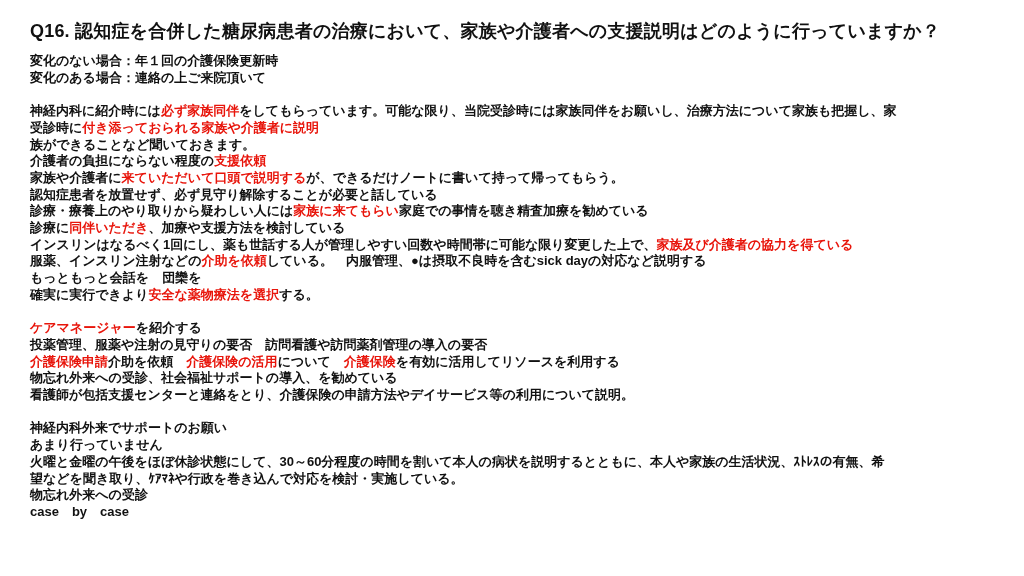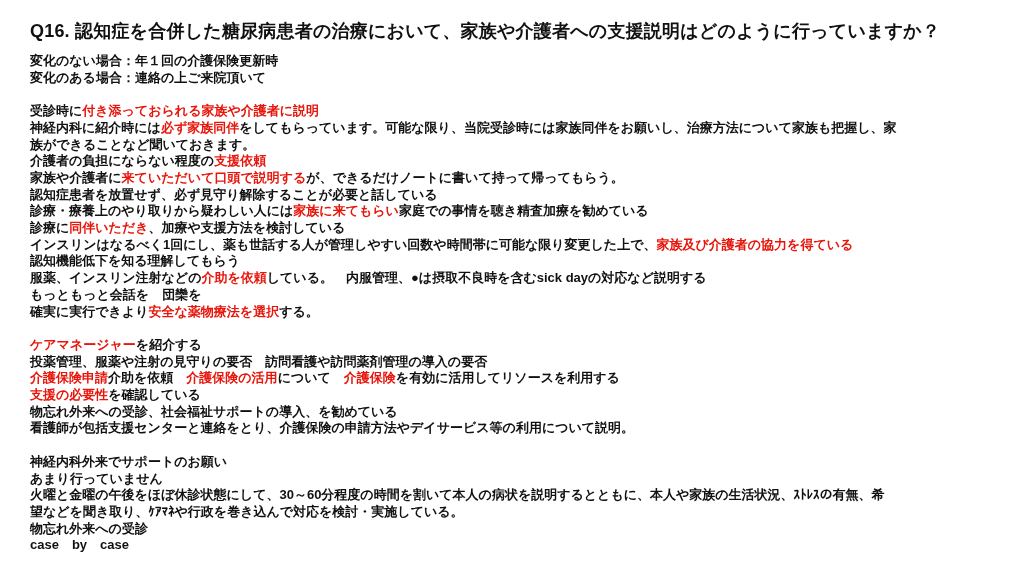--- a/index.html
+++ b/index.html
@@ -45,38 +45,36 @@
 </style>
 </head>
 <body>
 
 <div class="slide">
   <h1 class="title">Q16. 認知症を合併した糖尿病患者の治療において、家族や介護者への支援説明はどのように行っていますか？</h1>
   <div class="body">
       <div class="line"><span>変化のない場合：年１回の介護保険更新時</span></div>
       <div class="line"><span>変化のある場合：連絡の上ご来院頂いて</span></div>
       <div class="line">&nbsp;</div>
+      <div class="line"><span>神経内科に紹介時には</span><span class="red">必ず家族同伴</span><span>をしてもらっています。可能な限り、当院受診時には家族同伴をお願いし、治療方法について家族も把握し、家</span></div>
       <div class="line"><span>受診時に</span><span class="red">付き添っておられる家族や介護者に説明</span></div>
-      <div class="line"><span>神経内科に紹介時には</span><span class="red">必ず家族同伴</span><span>をしてもらっています。可能な限り、当院受診時には家族同伴をお願いし、治療方法について家族も把握し、家</span></div>
       <div class="line"><span>族ができることなど聞いておきます。</span></div>
       <div class="line"><span>介護者の負担にならない程度の</span><span class="red">支援依頼</span></div>
       <div class="line"><span>家族や介護者に</span><span class="red">来ていただいて口頭で説明する</span><span>が、できるだけノートに書いて持って帰ってもらう。</span></div>
       <div class="line"><span>認知症患者を放置せず、必ず見守り解除することが必要と話している</span></div>
       <div class="line"><span>診療・療養上のやり取りから疑わしい人には</span><span class="red">家族に来てもらい</span><span>家庭での事情を聴き精査加療を勧めている</span></div>
       <div class="line"><span>診療に</span><span class="red">同伴いただき</span><span>、加療や支援方法を検討している</span></div>
       <div class="line"><span>インスリンはなるべく1回にし、薬も世話する人が管理しやすい回数や時間帯に可能な限り変更した上で、</span><span class="red">家族及び介護者の協力を得ている</span></div>
-      <div class="line"><span>認知機能低下を知る理解してもらう</span></div>
       <div class="line"><span>服薬、インスリン注射などの</span><span class="red">介助を依頼</span><span>している。　内服管理、●は摂取不良時を含むsick dayの対応など説明する</span></div>
       <div class="line"><span>もっともっと会話を　団欒を</span></div>
       <div class="line"><span>確実に実行できより</span><span class="red">安全な薬物療法を選択</span><span>する。</span></div>
       <div class="line">&nbsp;</div>
       <div class="line"><span class="red">ケアマネージャー</span><span>を紹介する</span></div>
       <div class="line"><span>投薬管理、服薬や注射の見守りの要否　訪問看護や訪問薬剤管理の導入の要否</span></div>
       <div class="line"><span class="red">介護保険申請</span><span>介助を依頼　</span><span class="red">介護保険の活用</span><span>について　</span><span class="red">介護保険</span><span>を有効に活用してリソースを利用する</span></div>
-      <div class="line"><span class="red">支援の必要性</span><span>を確認している</span></div>
       <div class="line"><span>物忘れ外来への受診、社会福祉サポートの導入、を勧めている</span></div>
       <div class="line"><span>看護師が包括支援センターと連絡をとり、介護保険の申請方法やデイサービス等の利用について説明。</span></div>
       <div class="line">&nbsp;</div>
       <div class="line"><span>神経内科外来でサポートのお願い</span></div>
       <div class="line"><span>あまり行っていません</span></div>
       <div class="line"><span>火曜と金曜の午後をほぼ休診状態にして、30～60分程度の時間を割いて本人の病状を説明するとともに、本人や家族の生活状況、ｽﾄﾚｽの有無、希</span></div>
       <div class="line"><span>望などを聞き取り、ｹｱﾏﾈや行政を巻き込んで対応を検討・実施している。</span></div>
       <div class="line"><span>物忘れ外来への受診</span></div>
       <div class="line"><span>case　by　case</span></div>
     </div>

